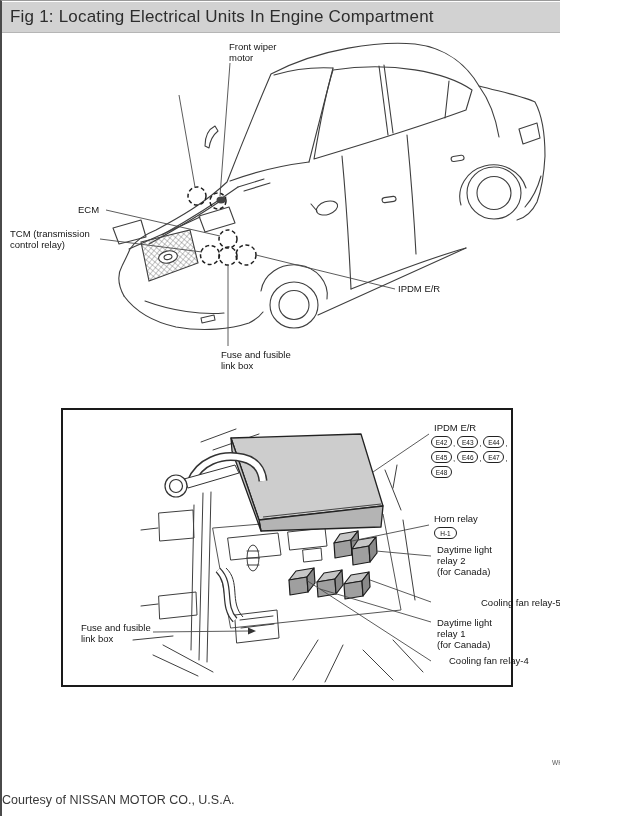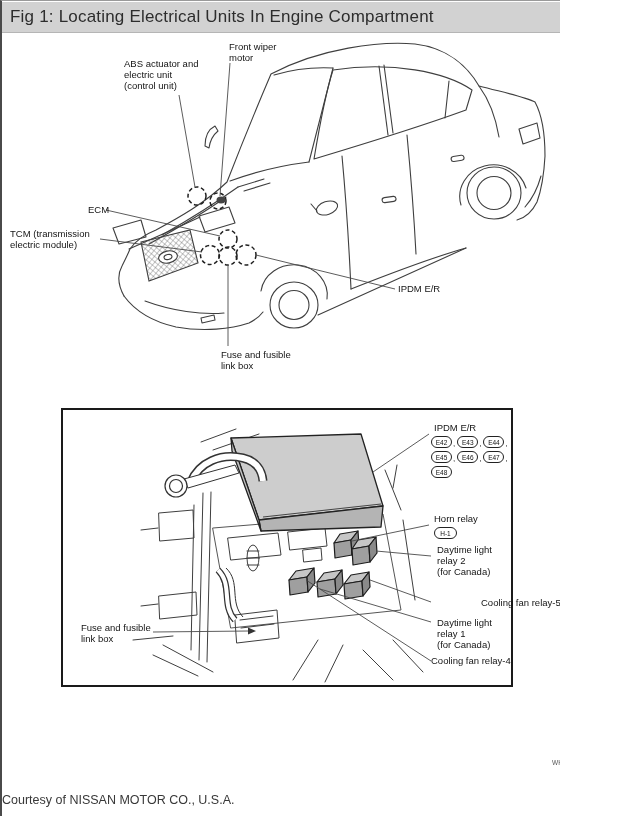--- a/index.html
+++ b/index.html
@@ -133,26 +133,23 @@
           <path d="M228,24 L218,157"></path>
           <path d="M104,171 L218,197"></path>
           <path d="M98,200 L200,213"></path>
           <path d="M393,250 L254,216"></path>
           <path d="M226,307 L226,226"></path>
         </g>
       </svg>
 
       <div class="lbl" style="left:227px;top:2px;">Front wiper
 motor</div>
-      <div class="lbl" style="left:122px;top:19px;">ABS actuator and
-electric unit
-(control unit)</div>
-      <div class="lbl" style="left:76px;top:165px;margin-left:10px;">ECM</div>
+      <div class="lbl" style="left:76px;top:165px;">ECM</div>
       <div class="lbl" style="left:8px;top:189px;">TCM (transmission
-electric module)</div>
+control relay)</div>
       <div class="lbl nowrap" style="left:396px;top:244px;">IPDM E/R</div>
       <div class="lbl" style="left:219px;top:310px;">Fuse and fusible
 link box</div>
     </div>
 
     <div class="engine-box">
       <svg width="448" height="275" viewBox="0 0 448 275">
         <g fill="none" stroke="#3f3f3f" stroke-width="1" stroke-linecap="round" stroke-linejoin="round">
 
           <path d="M140,83 L136,250"></path>
@@ -255,21 +252,21 @@
 
       <div class="lbl nowrap" style="left:371px;top:103px;">Horn relay</div>
       <div class="h1-pill">H-1</div>
       <div class="lbl" style="left:374px;top:134px;">Daytime light
 relay 2
 (for Canada)</div>
       <div class="lbl nowrap" style="left:370px;top:187px;margin-left:48px;">Cooling fan relay-5</div>
       <div class="lbl" style="left:374px;top:207px;">Daytime light
 relay 1
 (for Canada)</div>
-      <div class="lbl nowrap" style="left:368px;top:245px;">Cooling fan relay-4</div>
+      <div class="lbl nowrap" style="left:386px;top:245px;">Cooling fan relay-4</div>
       <div class="lbl" style="left:18px;top:212px;">Fuse and fusible
 link box</div>
     </div>
 
     <div class="watermark">WKIA6038E</div>
     <div class="courtesy">Courtesy of NISSAN MOTOR CO., U.S.A.</div>
   </div>
 
   <div class="page-shadow"></div>
 </div>

